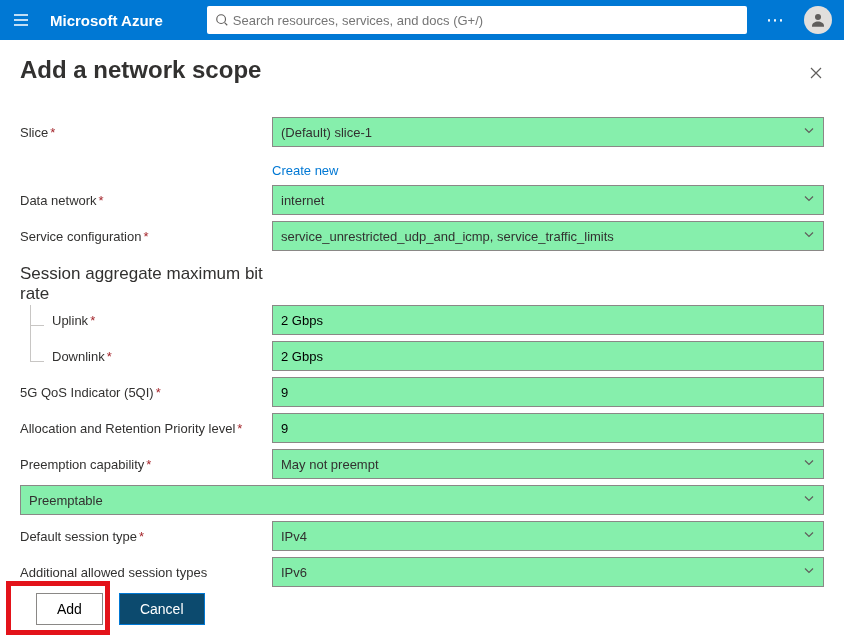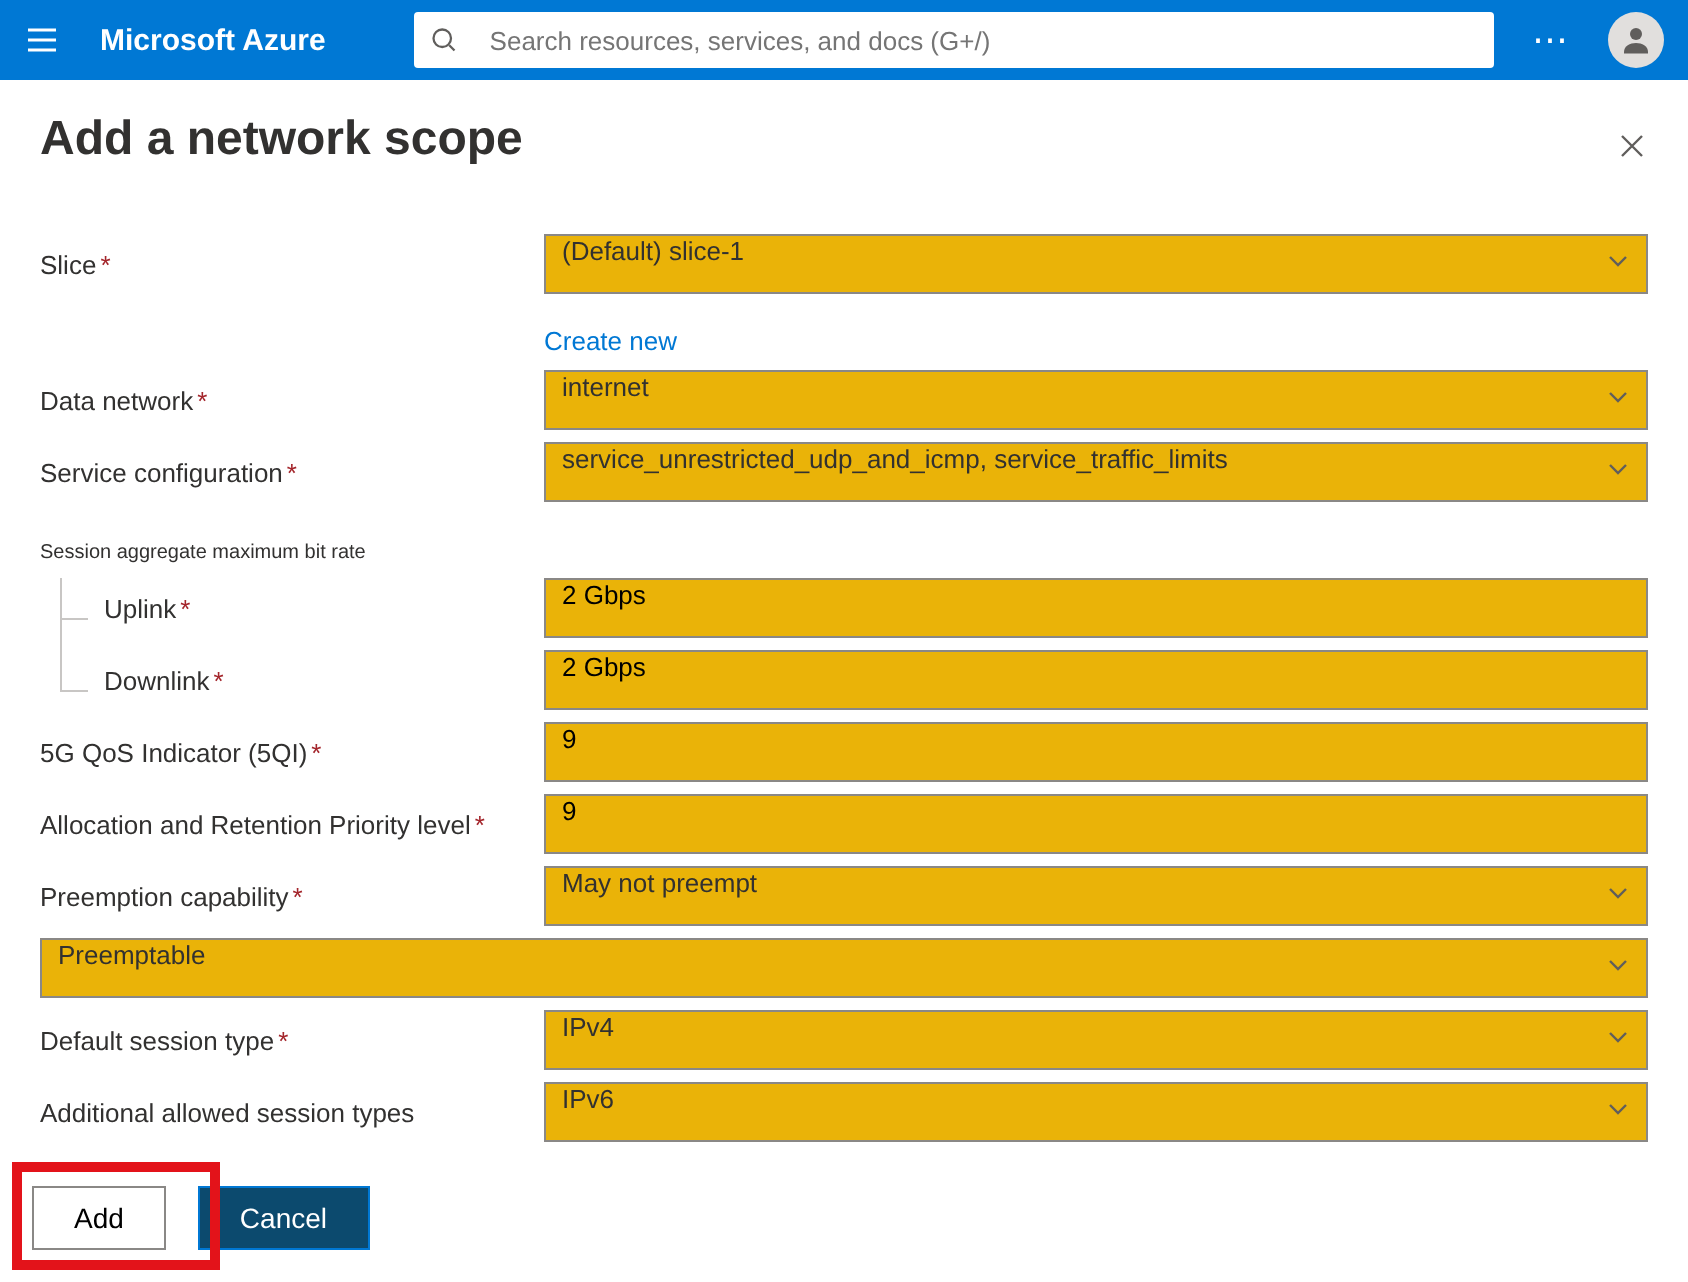--- a/index.html
+++ b/index.html
@@ -45,21 +45,21 @@
     padding: 0 8px;
     color: #605e5c;
   }
   .searchbox input {
     border: none;
     outline: none;
     flex: 1;
     font-size: 13px;
     background: transparent;
     color: #a21caf;
-    margin-left: 16px;
+    margin-left: 4px;
   }
   .topbar-right {
     margin-left: auto;
     display: flex;
     align-items: center;
     gap: 18px;
   }
   .ellipsis { color: #fff; font-size: 18px; letter-spacing: 2px; cursor: pointer; }
   .avatar {
     width: 28px; height: 28px; border-radius: 50%;
@@ -107,23 +107,23 @@
   .field-col {
     flex: 1;
   }
   .select, .textin {
     width: 100%;
     height: 30px;
     border: 1px solid #8a8886;
     padding: 0 8px;
     font-size: 13px;
     color: #323130;
-    background: #eab308;
-    display: flex;
-    align-items: flex-start;
+    background: #86efac;
+    display: flex;
+    align-items: center;
     position: relative;
   }
   .select { cursor: pointer; }
   .select .chev {
     position: absolute;
     right: 8px;
     top: 50%;
     transform: translateY(-50%);
     color: #605e5c;
   }
@@ -131,21 +131,21 @@
     border: none; outline: none; width: 100%; font-size: 13px; background: transparent;
   }
   .link {
     color: #0078d4;
     font-size: 13px;
     cursor: pointer;
     display: inline-block;
     padding-top: 4px;
   }
   .section-label {
-    font-size: 10px;
+    font-size: 17px;
     color: #323130;
     padding-top: 8px;
   }
   .tree-branch {
     position: relative;
     padding-left: 32px;
   }
   .tree-branch::before {
     content: "";
     position: absolute;
@@ -165,21 +165,21 @@
     background: #c8c6c4;
   }
   .tree-branch.second::before { height: 50px; top: -38px; }
 
   
   .footer {
     position: absolute;
     left: 0;
     bottom: 0;
     width: 100%;
-    padding: 10px 20px 16px 16px;
+    padding: 10px 20px 16px 36px;
     display: flex;
     gap: 16px;
     align-items: center;
   }
   .btn {
     height: 32px;
     padding: 0 20px;
     font-size: 14px;
     border: 1px solid #8a8886;
     background: #fff;

